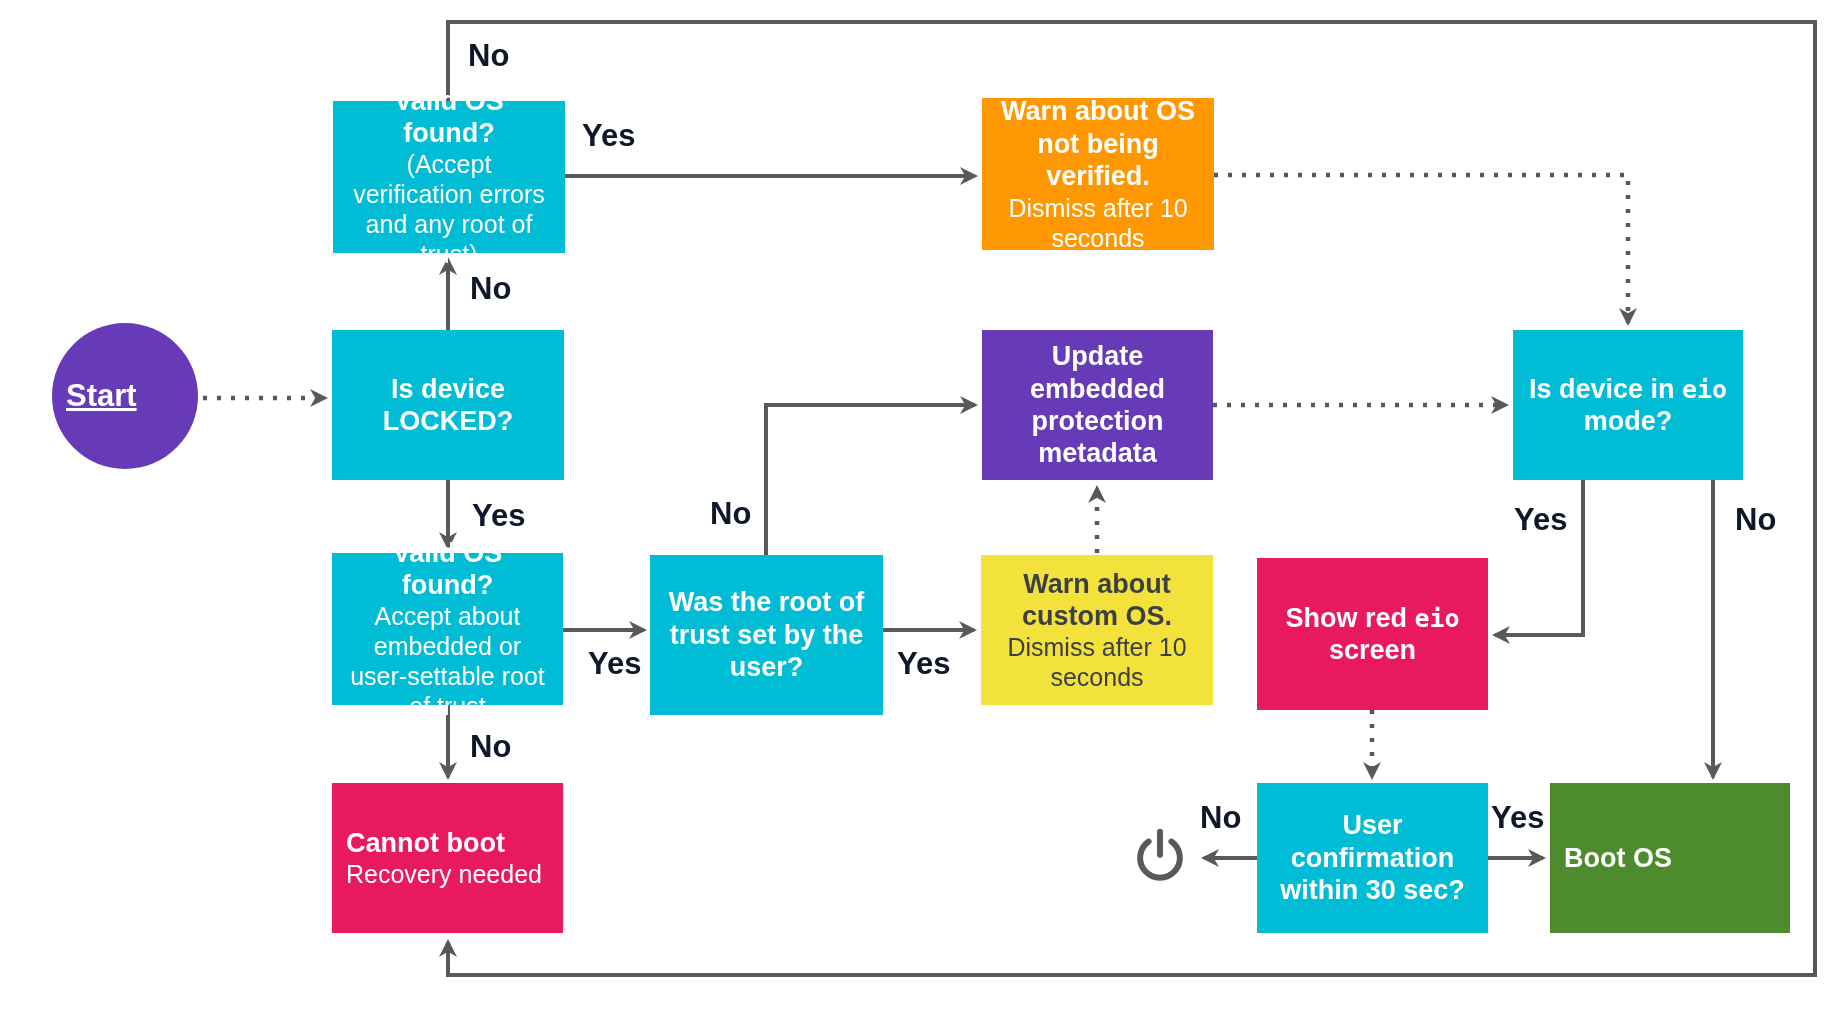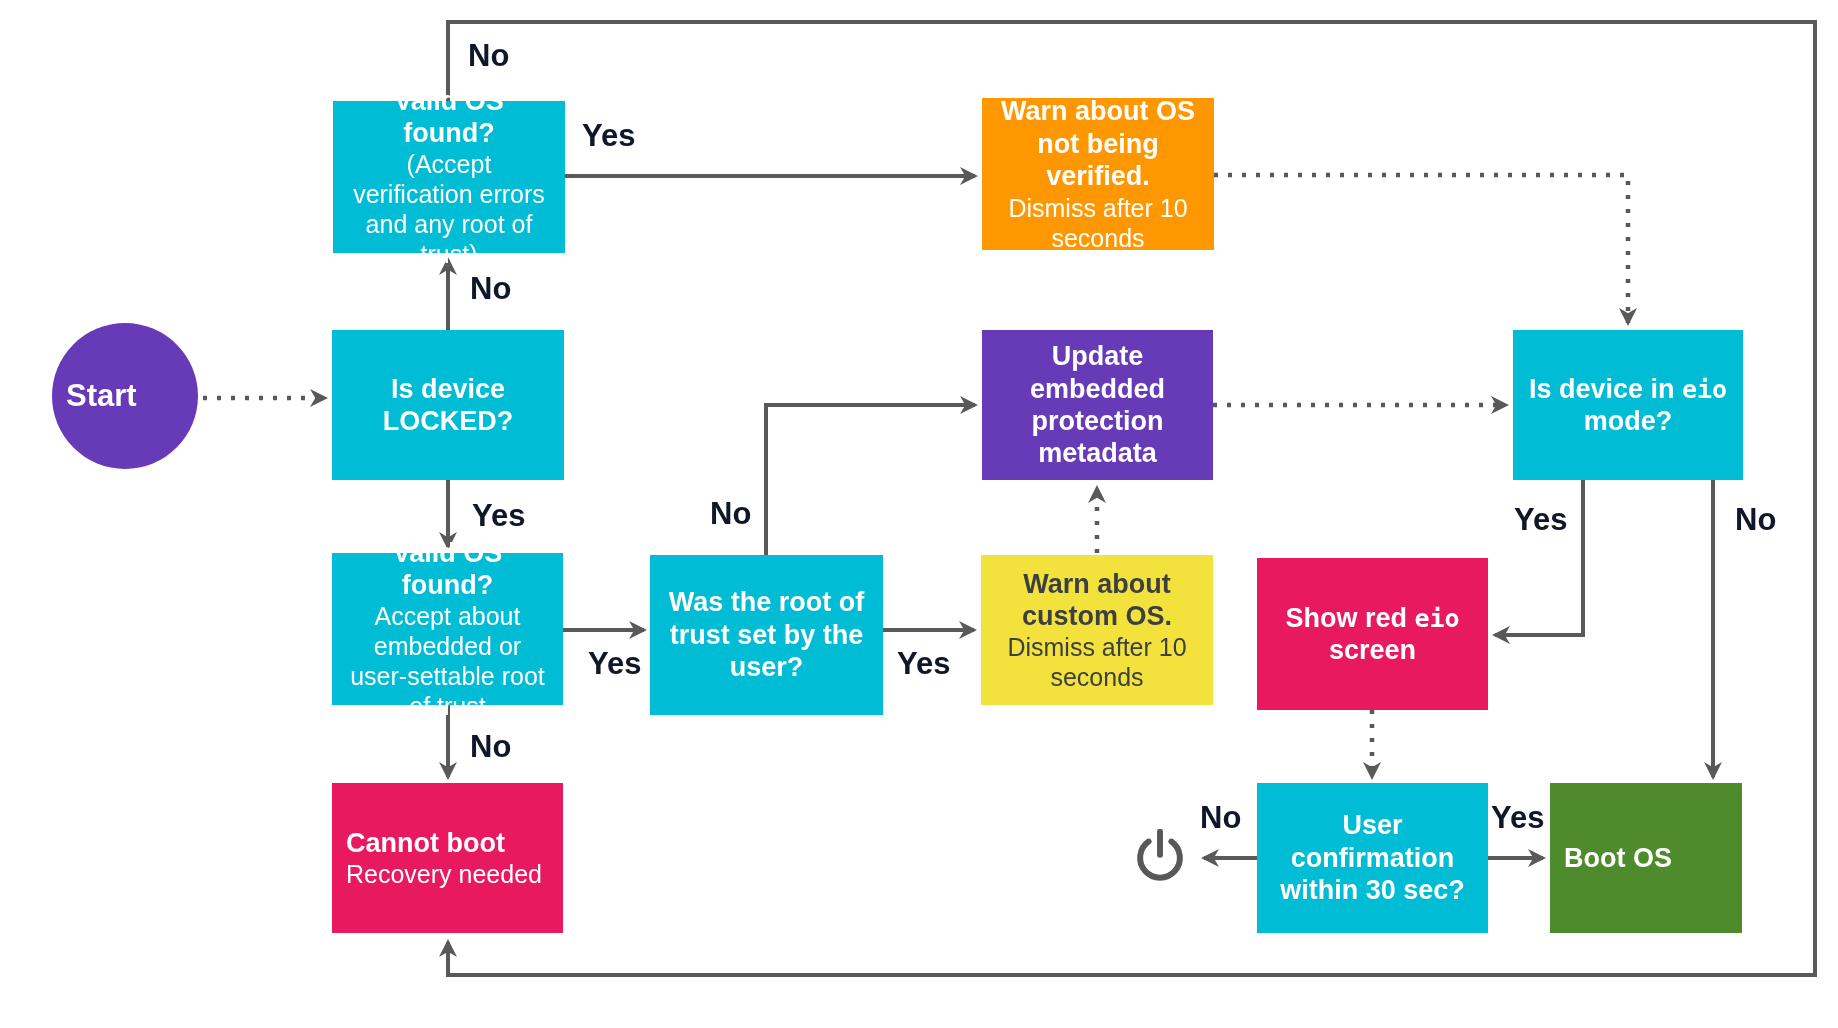--- a/index.html
+++ b/index.html
@@ -11,39 +11,39 @@
   .edge{stroke:#595959;stroke-width:4;fill:none;}
   .edge.dotted{stroke-width:4.5;stroke-dasharray:4 10;}
   .node{
     position:absolute;display:flex;flex-direction:column;align-items:flex-start;
     justify-content:center;text-align:center;color:#ffffff;box-sizing:border-box;
     padding:6px 14px;
   }
   .node .title{font-weight:bold;font-size:27px;line-height:1.2;}
   .node .sub{font-weight:normal;font-size:25px;line-height:1.2;}
   .mono{font-family:"DejaVu Sans Mono",monospace;font-size:25px;}
-  .circle{border-radius:50%;}
+  .circle{border-radius:50%;text-decoration:underline;}
   .edge-label{
     position:absolute;font-weight:bold;font-size:31px;color:#0f172a;
     white-space:nowrap;line-height:1;
   }
   
   #n-start{left:52px;top:323px;width:146px;height:146px;background:#673ab7;font-weight:bold;font-size:31px;}
   #n-valid-os-unlocked{left:333px;top:101px;width:232px;height:152px;background:#00bcd4;}
   #n-warn-not-verified{left:982px;top:98px;width:232px;height:152px;background:#ff9800;}
   #n-is-locked{left:332px;top:330px;width:232px;height:150px;background:#00bcd4;}
   #n-update-rollback{left:982px;top:330px;width:231px;height:150px;background:#673ab7;}
   #n-is-eio{left:1513px;top:330px;width:230px;height:150px;background:#00bcd4;}
   #n-valid-os-locked{left:332px;top:553px;width:231px;height:152px;background:#00bcd4;}
   #n-was-root{left:650px;top:555px;width:233px;height:160px;background:#00bcd4;}
   #n-warn-custom{left:981px;top:555px;width:232px;height:150px;background:#f3e23c;color:#3d4043;}
   #n-show-red{left:1257px;top:558px;width:231px;height:152px;background:#e8195f;}
   #n-cannot-boot{left:332px;top:783px;width:231px;height:150px;background:#e8195f;}
   #n-user-confirm{left:1257px;top:783px;width:231px;height:150px;background:#00bcd4;}
-  #n-boot-os{left:1550px;top:783px;width:192px;height:150px;background:#4e8b2d;}
+  #n-boot-os{left:1550px;top:783px;width:240px;height:150px;background:#4e8b2d;}
   
   #l-top-no{left:468px;top:40px;}
   #l-valid-top-yes{left:582px;top:120px;}
   #l-locked-no{left:470px;top:273px;}
   #l-locked-yes{left:472px;top:500px;}
   #l-valid2-yes{left:588px;top:648px;}
   #l-valid2-no{left:470px;top:731px;}
   #l-wasroot-no{left:710px;top:498px;}
   #l-wasroot-yes{left:897px;top:648px;}
   #l-eio-yes{left:1514px;top:504px;}

